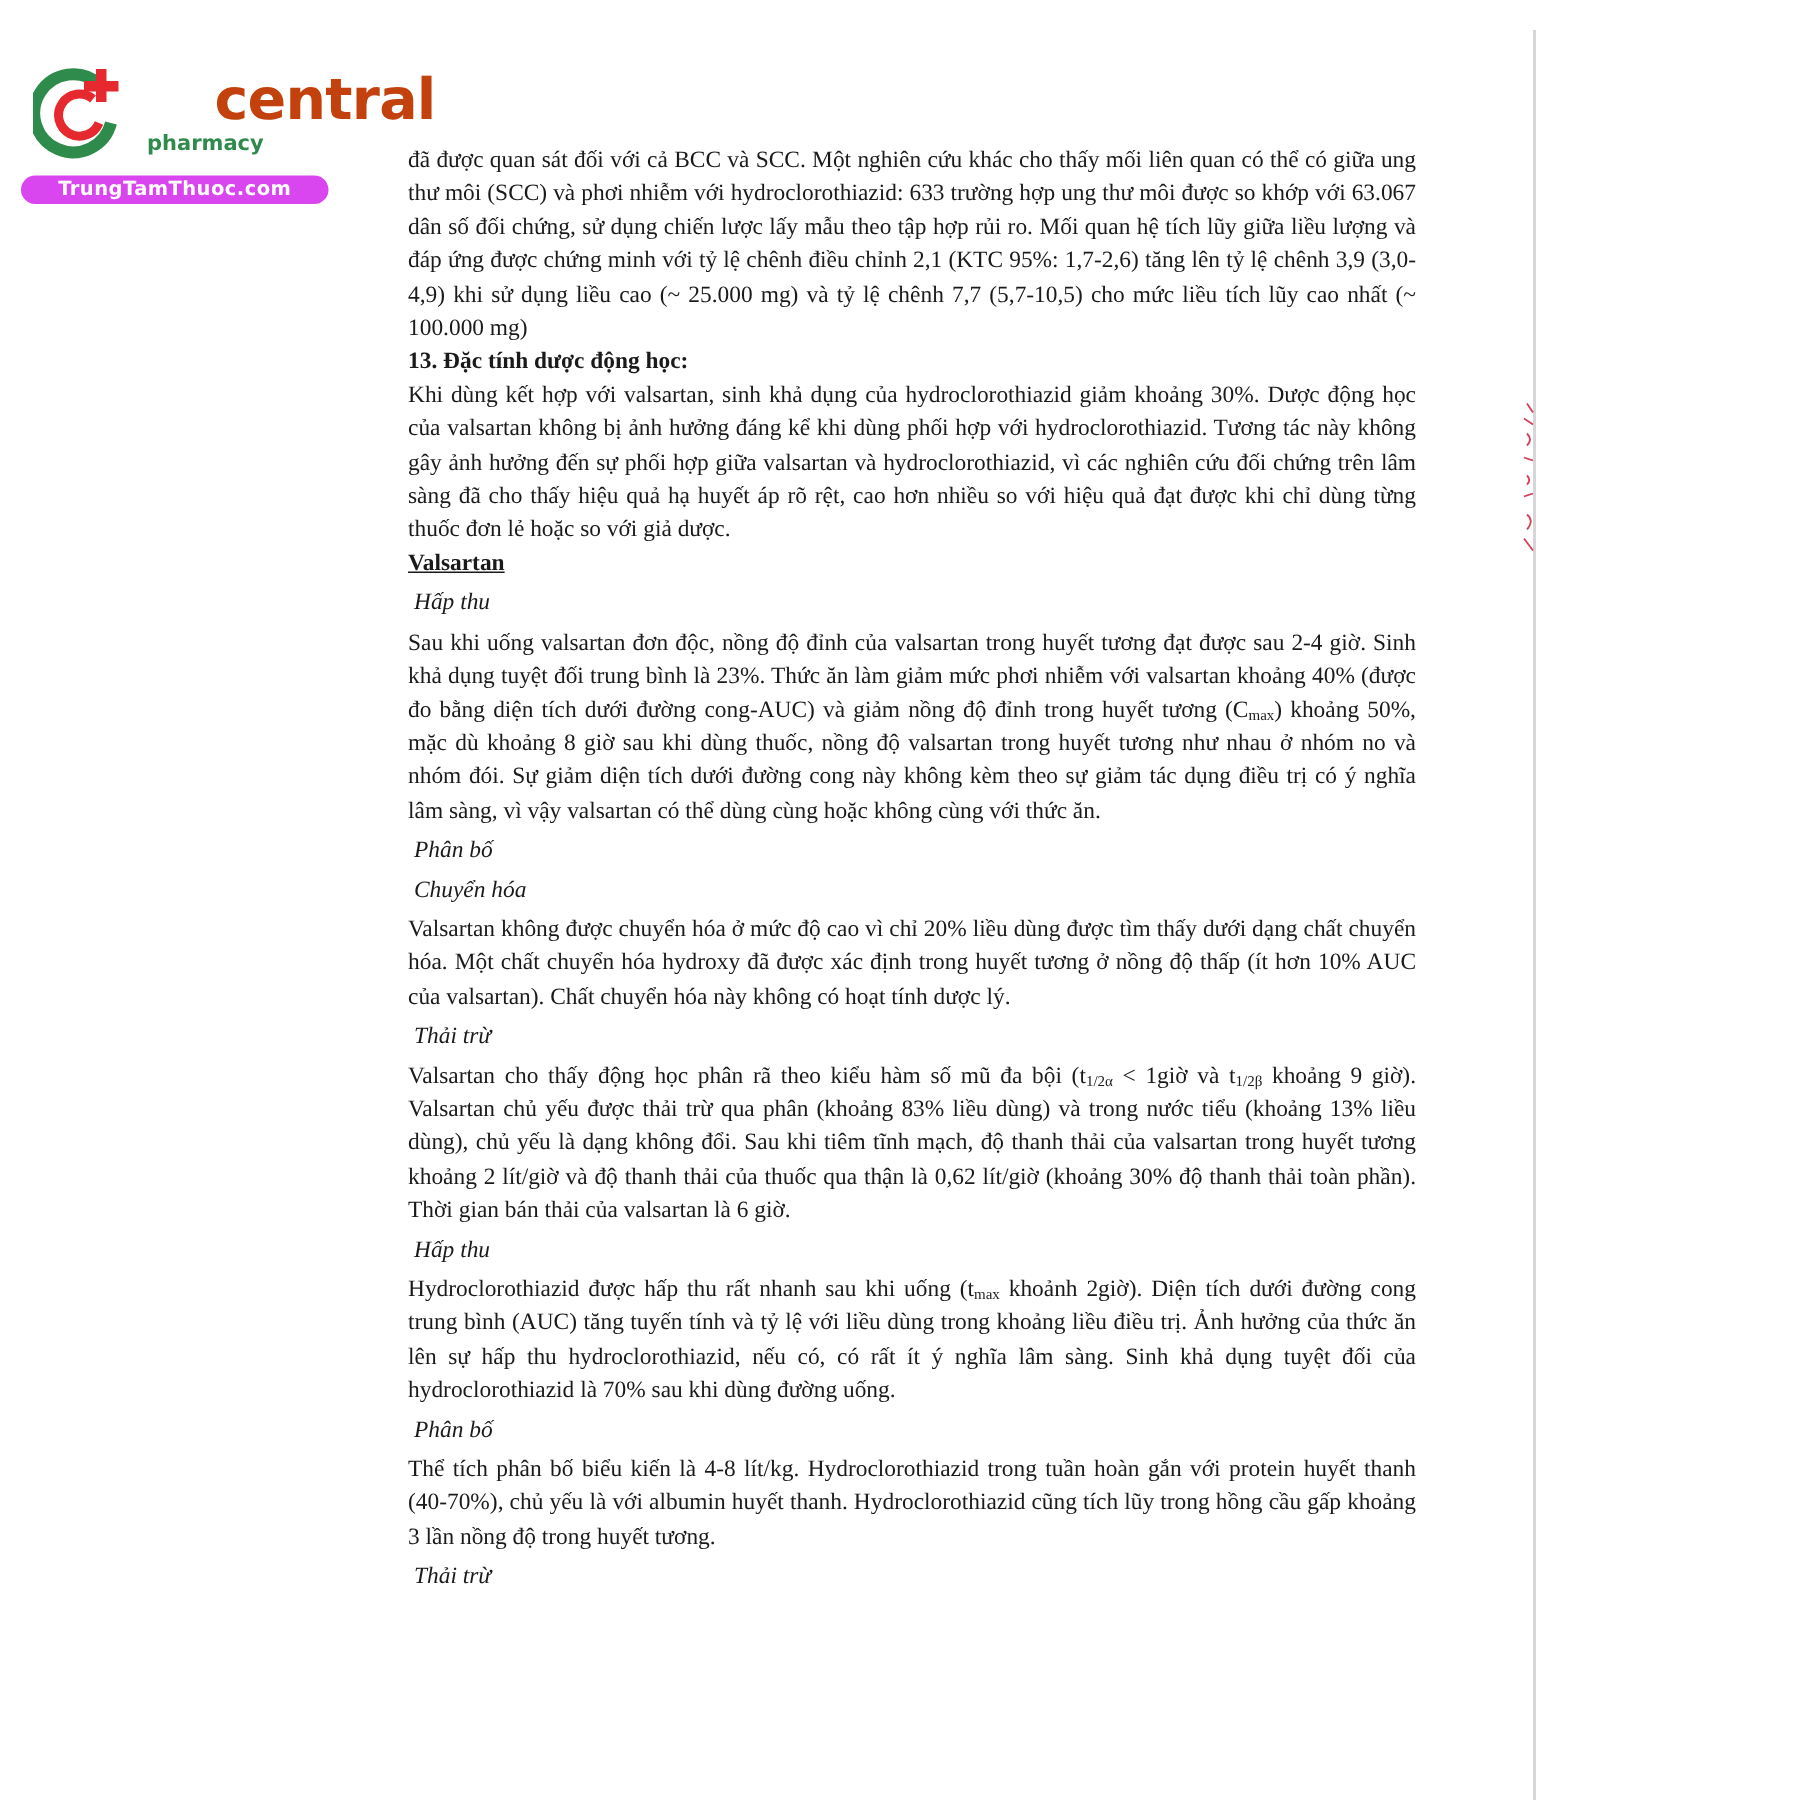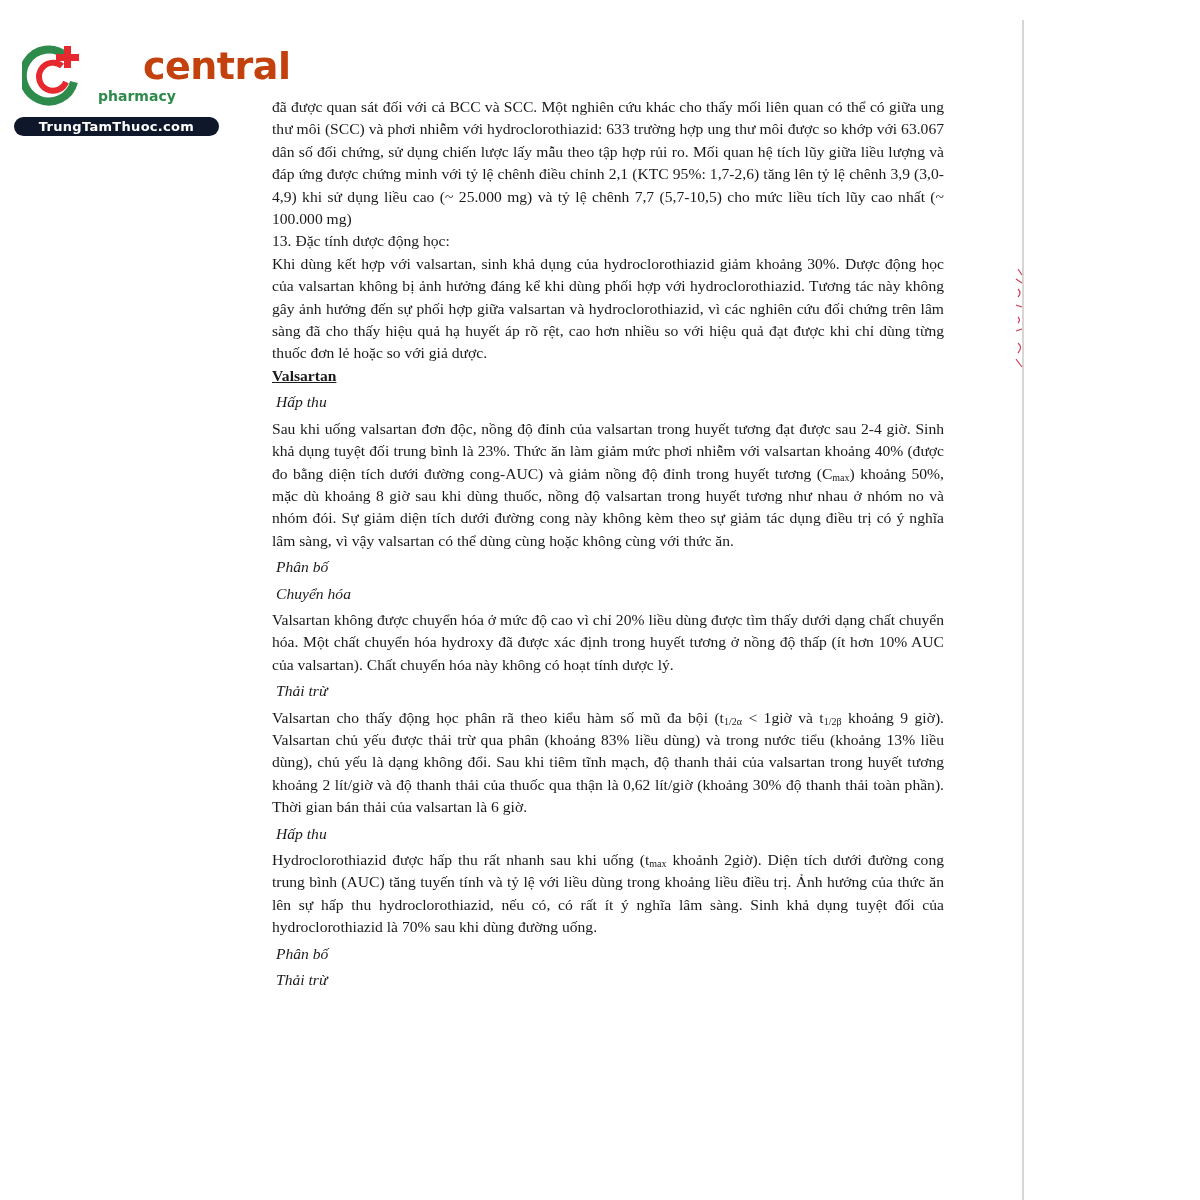--- a/index.html
+++ b/index.html
@@ -1,26 +1,26 @@
 <!DOCTYPE html>
 <html><head>
   <meta charset="utf-8">
   <style>
     html, body { margin:0; padding:0; }
     body { width:1200px; height:1200px; background:#ffffff; position:relative; overflow:hidden; font-family:"Liberation Serif", serif; color:#1a1a1a; }
     .logo { position:absolute; left:10px; top:38px; width:205px; height:100px; }
     .logo-mark { position:absolute; left:12px; top:4px; width:64px; height:64px; }
     .logo-word { position:absolute; left:86px; top:8px; font-family:"DejaVu Sans", sans-serif; font-size:38px; font-weight:bold; color:#c2410c; letter-spacing:-0.5px; line-height:40px;margin-left:47px; }
     .logo-sub { position:absolute; left:88px; top:50px; font-family:"DejaVu Sans", sans-serif; font-size:14px; font-weight:bold; color:#2e8b4b; }
-    .logo-pill { position:absolute; left:4px; top:79px; width:205px; height:19px; background:#0f172a; border-radius:10px; color:#fff; font-family:"DejaVu Sans", sans-serif; font-size:13px; font-weight:bold; text-align:center; line-height:19px; letter-spacing:0.3px; }
+    .logo-pill { position:absolute; left:4px; top:79px; width:205px; height:19px; background:#d946ef; border-radius:10px; color:#fff; font-family:"DejaVu Sans", sans-serif; font-size:13px; font-weight:bold; text-align:center; line-height:19px; letter-spacing:0.3px; }
     .vline { position:absolute; left:1022px; top:20px; width:2px; height:1180px; background:#d6d6d6; }
     .stamp { position:absolute; left:1010px; top:265px; width:18px; height:110px; }
     .page { position:absolute; left:272px; top:96px; width:672px; font-size:15.6px; line-height:22.4px; }
     .p { margin:0; text-align:justify; }
-    .h-num { margin:0; font-weight:normal; }
+    .h-num { margin:0; font-weight:bold; }
     .h-u { margin:0; font-weight:bold; text-decoration:underline; }
     .h-i { margin:4px; font-style:italic; }
     sub { font-size:10px; vertical-align:-2px; line-height:0; }
   </style>
 </head>
 <body>
 
 <div class="logo">
   <svg class="logo-mark" viewBox="0 0 64 64">
     <path d="M44 14 A26 26 0 1 0 52 40" fill="none" stroke="#2e8b4b" stroke-width="8" stroke-linecap="butt"></path>
@@ -49,14 +49,15 @@
   <p class="p"><span>Sau khi uống valsartan đơn độc, nồng độ đỉnh của valsartan trong huyết tương đạt được sau 2-4 giờ. Sinh khả dụng tuyệt đối trung bình là 23%. Thức ăn làm giảm mức phơi nhiễm với valsartan khoảng 40% (được đo bằng diện tích dưới đường cong-AUC) và giảm nồng độ đỉnh trong huyết tương (C</span><sub>max</sub><span>) khoảng 50%, mặc dù khoảng 8 giờ sau khi dùng thuốc, nồng độ valsartan trong huyết tương như nhau ở nhóm no và nhóm đói. Sự giảm diện tích dưới đường cong này không kèm theo sự giảm tác dụng điều trị có ý nghĩa lâm sàng, vì vậy valsartan có thể dùng cùng hoặc không cùng với thức ăn.</span></p>
   <p class="h-i">Phân bố</p>
   <p class="h-i">Chuyển hóa</p>
   <p class="p">Valsartan không được chuyển hóa ở mức độ cao vì chỉ 20% liều dùng được tìm thấy dưới dạng chất chuyển hóa. Một chất chuyển hóa hydroxy đã được xác định trong huyết tương ở nồng độ thấp (ít hơn 10% AUC của valsartan). Chất chuyển hóa này không có hoạt tính dược lý.</p>
   <p class="h-i">Thải trừ</p>
   <p class="p"><span>Valsartan cho thấy động học phân rã theo kiểu hàm số mũ đa bội (t</span><sub>1/2α</sub><span> &lt; 1giờ và t</span><sub>1/2β</sub><span> khoảng 9 giờ). Valsartan chủ yếu được thải trừ qua phân (khoảng 83% liều dùng) và trong nước tiểu (khoảng 13% liều dùng), chủ yếu là dạng không đổi. Sau khi tiêm tĩnh mạch, độ thanh thải của valsartan trong huyết tương khoảng 2 lít/giờ và độ thanh thải của thuốc qua thận là 0,62 lít/giờ (khoảng 30% độ thanh thải toàn phần). Thời gian bán thải của valsartan là 6 giờ.</span></p>
 
   <p class="h-i">Hấp thu</p>
   <p class="p"><span>Hydroclorothiazid được hấp thu rất nhanh sau khi uống (t</span><sub>max</sub><span> khoảnh 2giờ). Diện tích dưới đường cong trung bình (AUC) tăng tuyến tính và tỷ lệ với liều dùng trong khoảng liều điều trị. Ảnh hưởng của thức ăn lên sự hấp thu hydroclorothiazid, nếu có, có rất ít ý nghĩa lâm sàng. Sinh khả dụng tuyệt đối của hydroclorothiazid là 70% sau khi dùng đường uống.</span></p>
   <p class="h-i">Phân bố</p>
+  <p class="p">Thể tích phân bố biểu kiến là 4-8 lít/kg. Hydroclorothiazid trong tuần hoàn gắn với protein huyết thanh (40-70%), chủ yếu là với albumin huyết thanh. Hydroclorothiazid cũng tích lũy trong hồng cầu gấp khoảng 3 lần nồng độ trong huyết tương.</p>
   <p class="h-i">Thải trừ</p>
 </div>
 
 </body></html>

